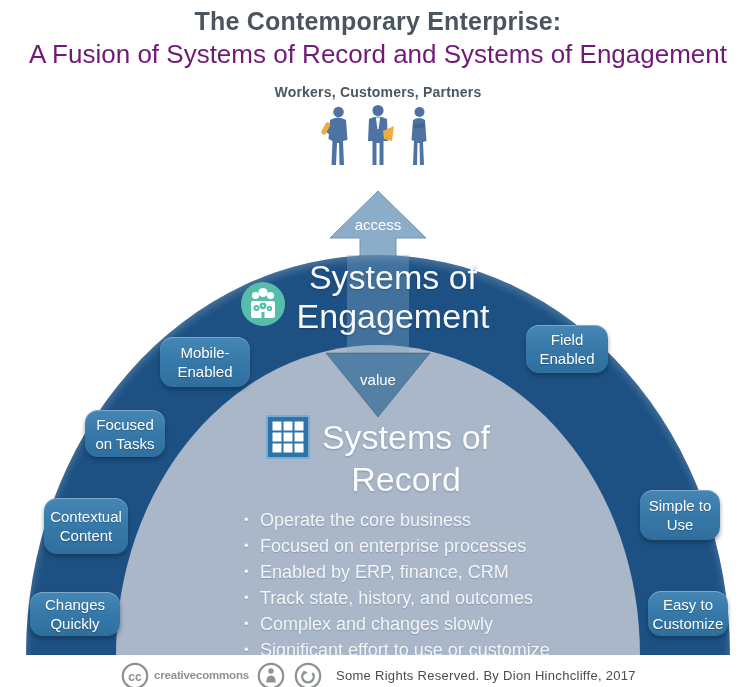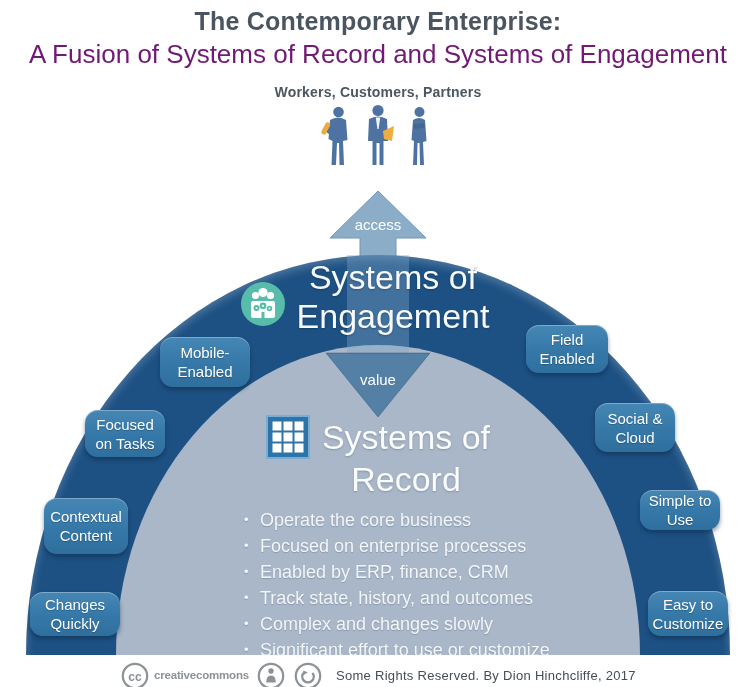--- a/index.html
+++ b/index.html
@@ -47,21 +47,21 @@
     background:linear-gradient(180deg,#4586b4 0%,#3578a8 55%,#2f6f9e 100%);
     border-radius:13px;color:#ffffff;font-size:15px;line-height:19px;text-align:center;
     box-shadow:0 3px 4px rgba(10,35,60,0.45), inset 0 1px 0 rgba(255,255,255,0.3);
     text-shadow:0 1px 1px rgba(0,0,0,0.25);
   }
   .b-mobile{left:160px;top:82px;width:90px;height:50px;}
   .b-field{left:510px;top:70px;width:82px;height:48px;margin-left:16px;}
   .b-tasks{left:85px;top:155px;width:80px;height:47px;}
   .b-social{left:595px;top:148px;width:80px;height:49px;}
   .b-context{left:44px;top:243px;width:84px;height:56px;}
-  .b-simple{left:640px;top:235px;width:80px;height:40px;}
+  .b-simple{left:640px;top:235px;width:80px;height:50px;}
   .b-changes{left:30px;top:337px;width:90px;height:44px;}
   .b-easy{left:648px;top:336px;width:80px;height:45px;border-radius:13px;}
   
   .footer{
     position:absolute;left:0;top:655px;width:756px;height:41px;
     display:flex;align-items:center;justify-content:center;gap:7px;
   }
   .cc-word{display:flex;color:#8d9296;font-weight:bold;
     font-size:11.5px;line-height:10.5px;letter-spacing:-0.2px;margin-left:-3px;}
   .rights{font-size:13px;color:#454d55;letter-spacing:.3px;margin-left:6px;}
@@ -170,24 +170,20 @@
       <span>Enabled</span>
     </div>
     <div class="badge b-field">
       <span>Field</span>
       <span>Enabled</span>
     </div>
     <div class="badge b-tasks">
       <span>Focused</span>
       <span>on Tasks</span>
     </div>
-    <div class="badge b-social">
-      <span>Social &amp;</span>
-      <span>Cloud</span>
-    </div>
     <div class="badge b-context">
       <span>Contextual</span>
       <span>Content</span>
     </div>
     <div class="badge b-simple">
       <span>Simple to</span>
       <span>Use</span>
     </div>
     <div class="badge b-changes">
       <span>Changes</span>

